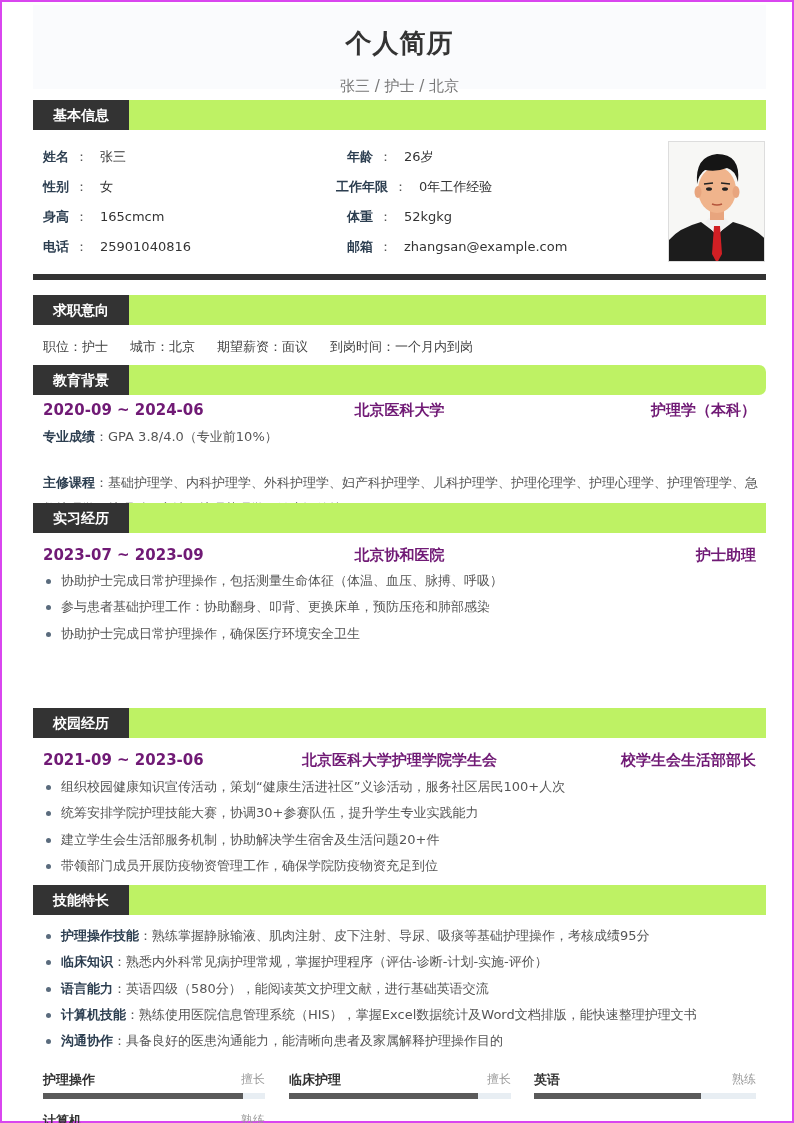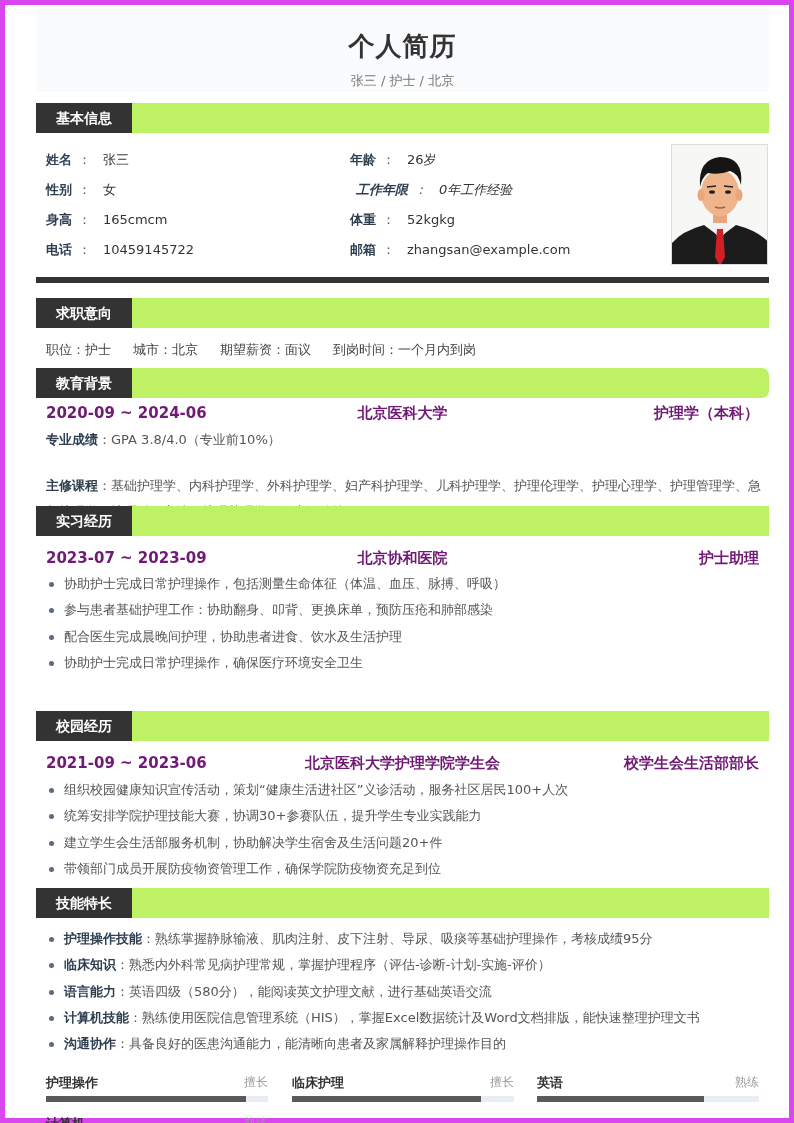--- a/index.html
+++ b/index.html
@@ -1,21 +1,21 @@
 <!DOCTYPE html>
 <html><head>
   <meta charset="utf-8">
   <style>
     * { box-sizing: border-box; margin: 0; padding: 0; }
     html, body { width: 794px; height: 1123px; overflow: hidden; background: #ffffff; }
     body { font-family: "DejaVu Sans", "Liberation Sans", sans-serif; color: #333; position: relative; }
-    .page { position: absolute; left: 0; top: 0; width: 794px; height: 1123px; border: 5px solid #d946ef; background: #fff; }
+    .page { position: absolute; left: 0; top: 0; width: 794px; height: 1123px; border: 2px solid #d946ef; background: #fff; }
     .header { position: absolute; left: 31px; top: 3px; width: 733px; height: 84px; background: #fafbfd; text-align: center; }
     .header h1 { font-size: 26px; font-weight: bold; color: #333; margin-top: 22px; letter-spacing: 1px; line-height: 32px; }
-    .header .sub { font-size: 13px; color: #777; margin-top: 10px; }
+    .header .sub { font-size: 15px; color: #777; margin-top: 18px; }
     .sec-head { position: absolute; left: 31px; width: 733px; height: 30px; background: #bef264; }
     .sec-head .tag { position: absolute; left: 0; top: 0; height: 30px; width: 96px; background: #333; color: #fff; font-size: 14px; font-weight: bold; line-height: 30px; text-align: center; }
     .info-row { position: absolute; font-size: 13px; line-height: 18px; color: #333; }
     .info-row .lbl { color: #2c3e50; font-weight: bold; }
     .info-row .colon { color: #555; margin: 0 12px 0 6px; }
     .photo { position: absolute; left: 666px; top: 139px; width: 97px; height: 121px; border: 1px solid #ddd; background: #f6f6f6; overflow: hidden; }
     .thick-bar { position: absolute; left: 31px; top: 272px; width: 733px; height: 6px; background: #333; }
     .intent { position: absolute; left: 41px; top: 336px; font-size: 13px; color: #444; line-height: 18px; }
     .intent span { margin-right: 22px; }
     .entry-head { position: absolute; left: 41px; width: 713px; height: 18px; font-size: 15px; font-weight: bold; color: #701a75; }
@@ -51,27 +51,27 @@
   <div class="info-row" style="left:41px; top:146px;">
     <span class="lbl">姓名</span><span class="colon">：</span><span>张三</span>
   </div>
   <div class="info-row" style="left:41px; top:176px;">
     <span class="lbl">性别</span><span class="colon">：</span><span>女</span>
   </div>
   <div class="info-row" style="left:41px; top:206px;">
     <span class="lbl">身高</span><span class="colon">：</span><span>165cmcm</span>
   </div>
   <div class="info-row" style="left:41px; top:236px;">
-    <span class="lbl">电话</span><span class="colon">：</span><span>10459145722</span>
+    <span class="lbl">电话</span><span class="colon">：</span><span>25901040816</span>
   </div>
 
   <div class="info-row" style="left:345px; top:146px;">
     <span class="lbl">年龄</span><span class="colon">：</span><span>26岁</span>
   </div>
-  <div class="info-row" style="left:351px; top:176px;font-style:italic;">
+  <div class="info-row" style="left:334px; top:176px;">
     <span class="lbl">工作年限</span><span class="colon">：</span><span>0年工作经验</span>
   </div>
   <div class="info-row" style="left:345px; top:206px;">
     <span class="lbl">体重</span><span class="colon">：</span><span>52kgkg</span>
   </div>
   <div class="info-row" style="left:345px; top:236px;">
     <span class="lbl">邮箱</span><span class="colon">：</span><span>zhangsan@example.com</span>
   </div>
 
   <div class="photo">
@@ -130,21 +130,20 @@
     <div class="tag">实习经历</div>
   </div>
   <div class="entry-head" style="top:544px;">
     <span class="l">2023-07 ~ 2023-09</span>
     <span class="c">北京协和医院</span>
     <span class="r">护士助理</span>
   </div>
   <ul class="bullets" style="top:566px;">
     <li>协助护士完成日常护理操作，包括测量生命体征（体温、血压、脉搏、呼吸）</li>
     <li>参与患者基础护理工作：协助翻身、叩背、更换床单，预防压疮和肺部感染</li>
-    <li>配合医生完成晨晚间护理，协助患者进食、饮水及生活护理</li>
     <li>协助护士完成日常护理操作，确保医疗环境安全卫生</li>
   </ul>
 
   <div class="sec-head" style="top:706px;">
     <div class="tag">校园经历</div>
   </div>
   <div class="entry-head" style="top:749px;">
     <span class="l">2021-09 ~ 2023-06</span>
     <span class="c">北京医科大学护理学院学生会</span>
     <span class="r">校学生会生活部部长</span>

